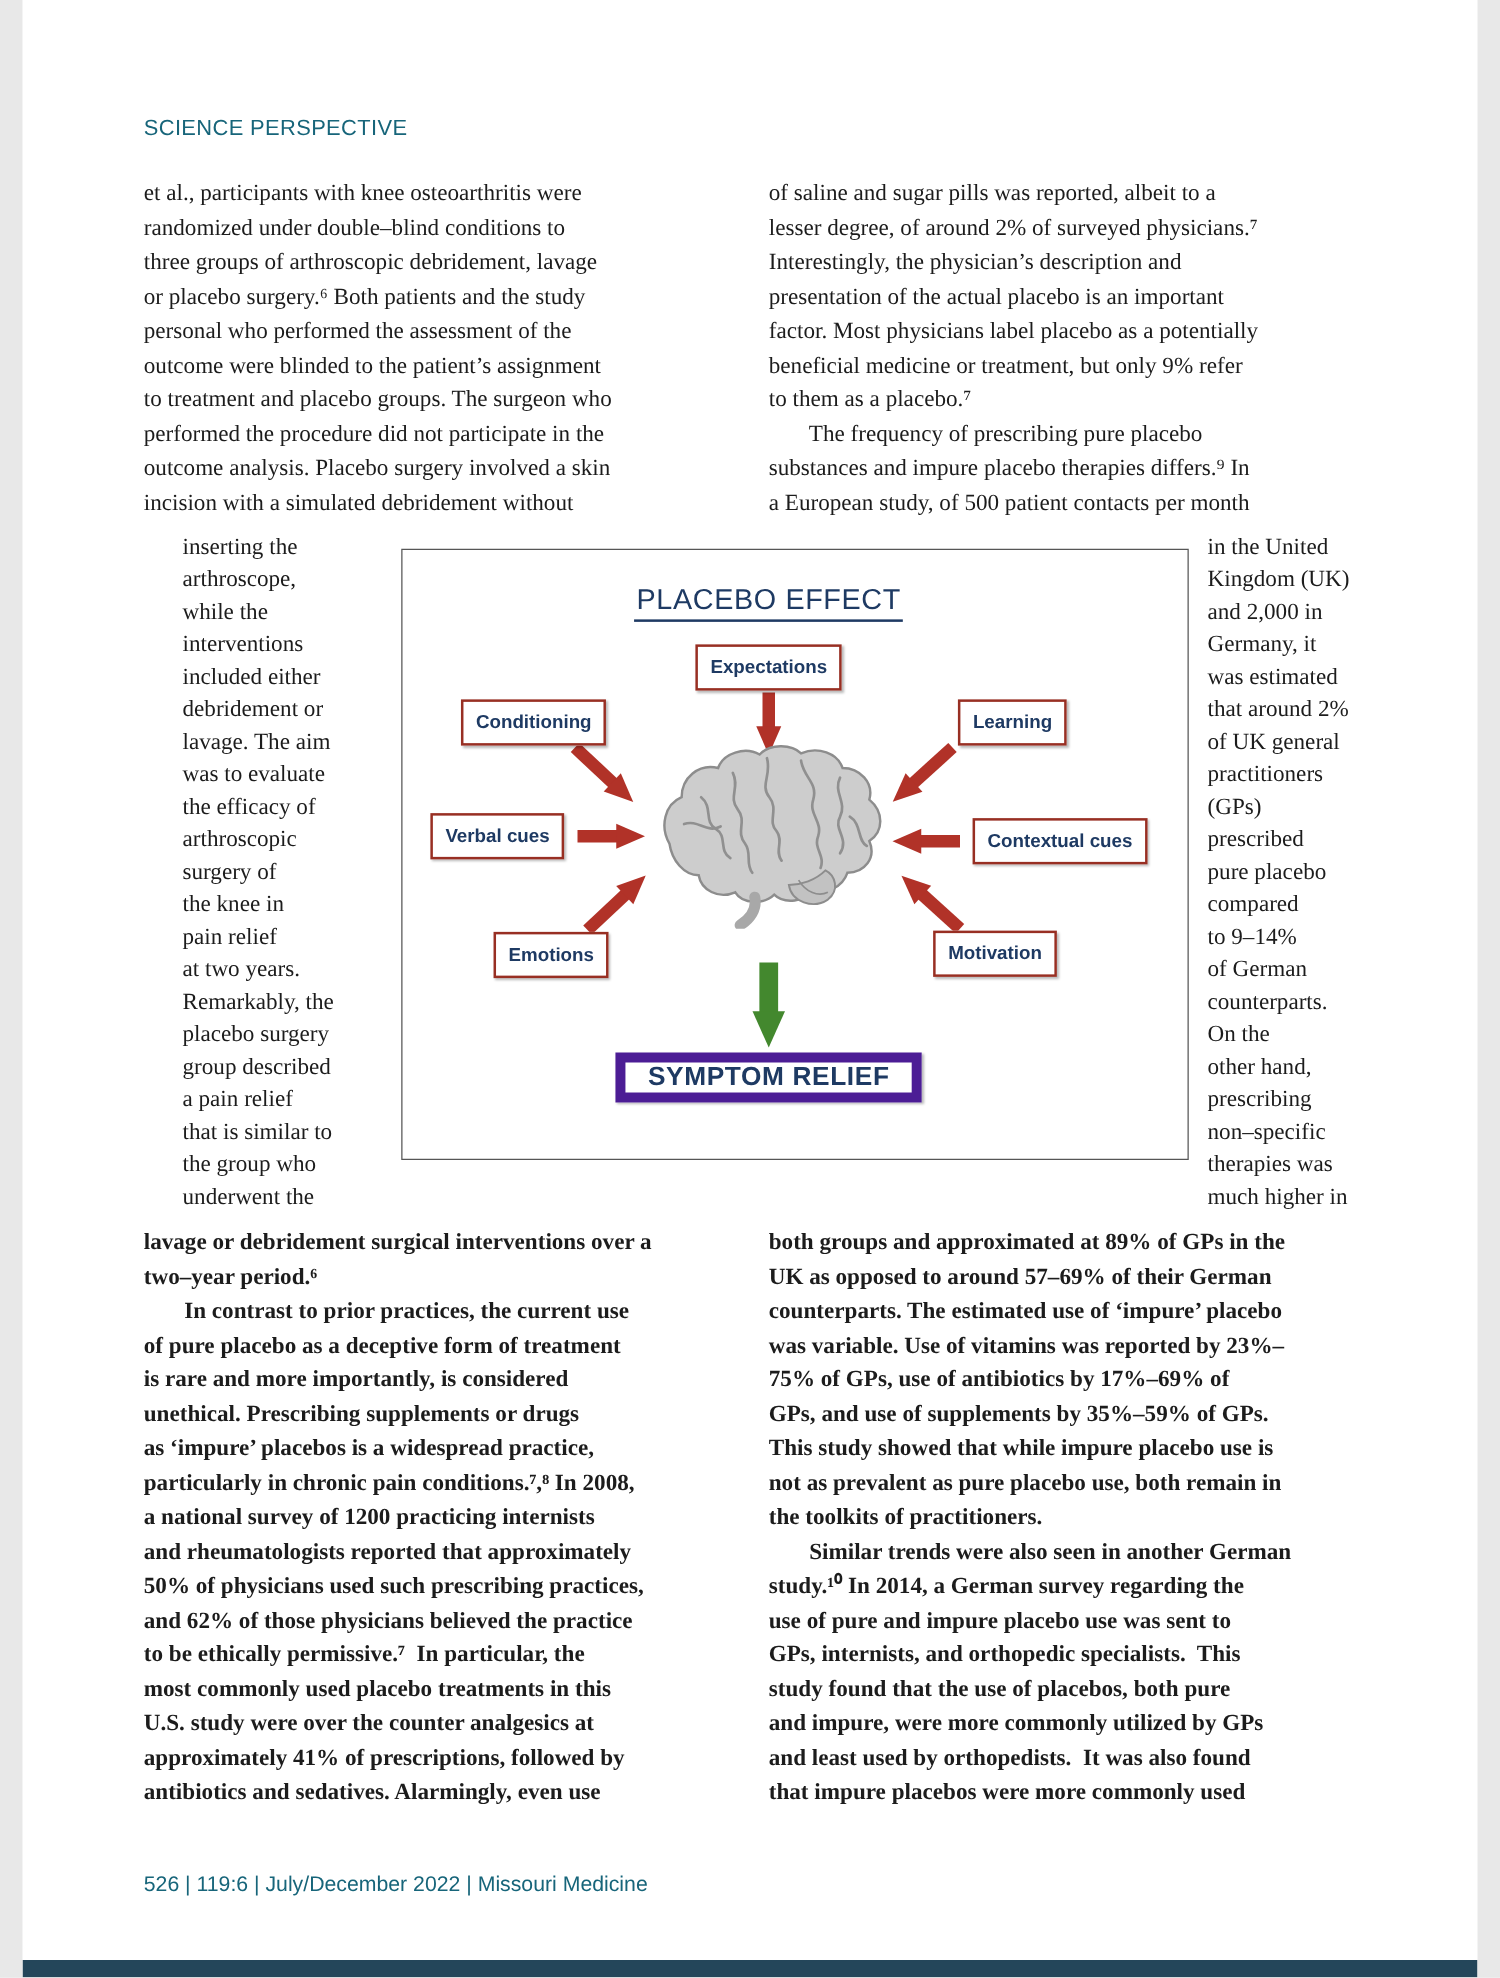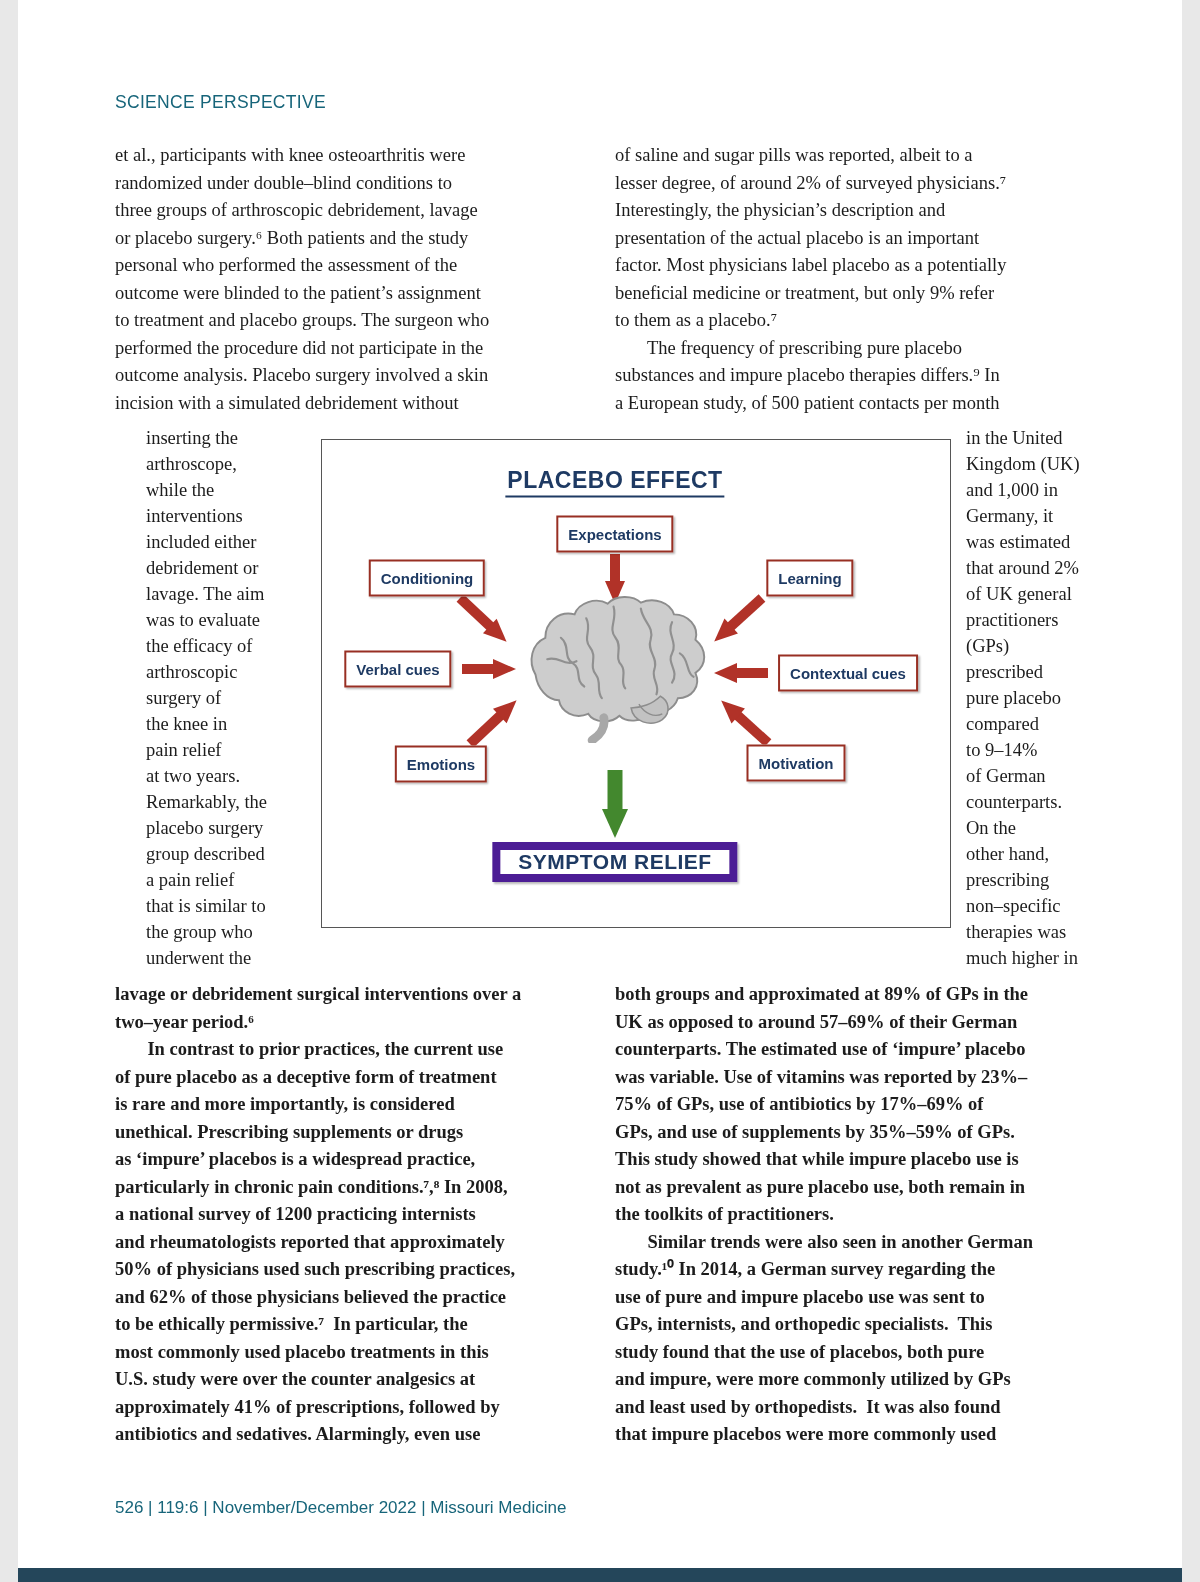--- a/index.html
+++ b/index.html
@@ -24,21 +24,21 @@
   .row3 { margin-top:10px;font-weight:bold; }
 
   
   .figure-box {
     position:relative; flex:none; box-sizing:border-box;
     width:630px; height:489px; margin:14px 0 0 5px;
     border:1px solid #565656; background:#ffffff;
   }
   .fig-title {
     position:absolute; left:293px; top:42px; transform:translate(-50%,-50%);
-    font-family:"Liberation Sans", sans-serif; font-weight:bold;
+    font-family:"Liberation Sans", sans-serif; font-weight:normal;
     font-size:23px; letter-spacing:0.5px; color:#1e3a63;
     border-bottom:2.5px solid #1e3a63; padding:0 2px 2px 2px; white-space:nowrap;
   }
   .fbox {
     position:absolute; transform:translate(-50%,-50%);
     background:#ffffff; border:2px solid #982f23;
     font-family:"Liberation Sans", sans-serif; font-weight:bold;
     font-size:15px; color:#1e3a63; padding:8px 10px; white-space:nowrap;
     box-shadow:1.5px 1.5px 2px rgba(0,0,0,0.28);
   }
@@ -184,21 +184,21 @@
         <div class="fbox pos-learning">Learning</div>
         <div class="fbox pos-verbal">Verbal cues</div>
         <div class="fbox pos-contextual">Contextual cues</div>
         <div class="fbox pos-emotions">Emotions</div>
         <div class="fbox pos-motivation">Motivation</div>
         <div class="fbox relief">SYMPTOM RELIEF</div>
       </figure>
 
       <div class="textblock narrow-r">in the United
 Kingdom (UK)
-and 1,000 in
+and 2,000 in
 Germany, it
 was estimated
 that around 2%
 of UK general
 practitioners
 (GPs)
 prescribed
 pure placebo
 compared
 to 9–14%
@@ -244,15 +244,15 @@
 use of pure and impure placebo use was sent to
 GPs, internists, and orthopedic specialists.  This
 study found that the use of placebos, both pure
 and impure, were more commonly utilized by GPs
 and least used by orthopedists.  It was also found
 that impure placebos were more commonly used</div>
     </div>
 
   </div>
 
-  <div class="footer">526 | 119:6 | November/December 2022 | Missouri Medicine</div>
+  <div class="footer">526 | 119:6 | July/December 2022 | Missouri Medicine</div>
   <div class="bottom-bar"></div>
 </div>
 
 </body></html>

